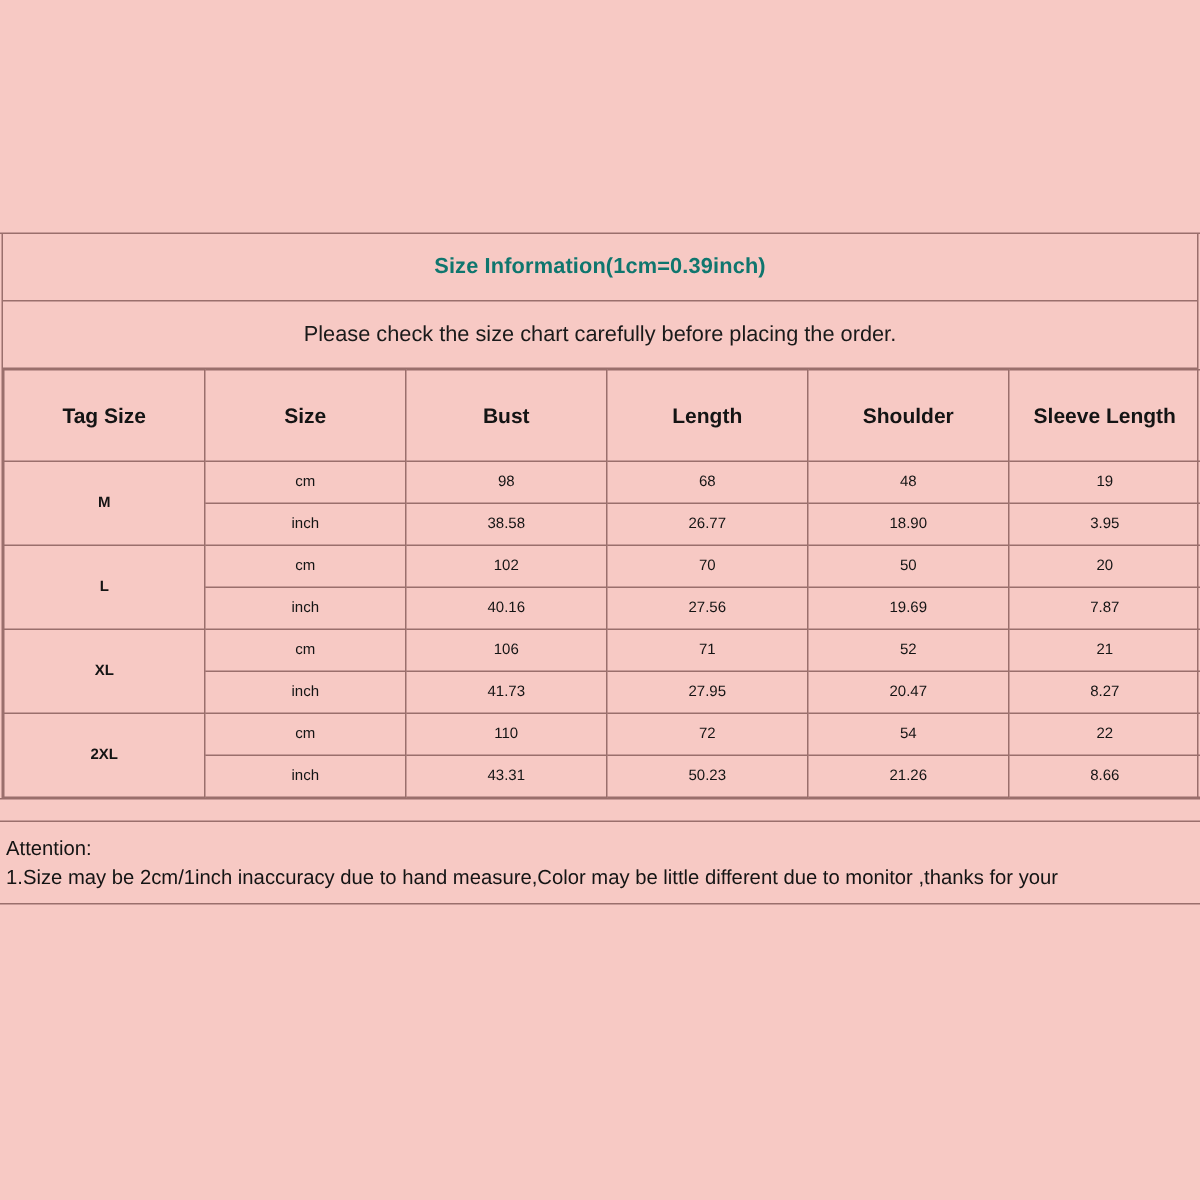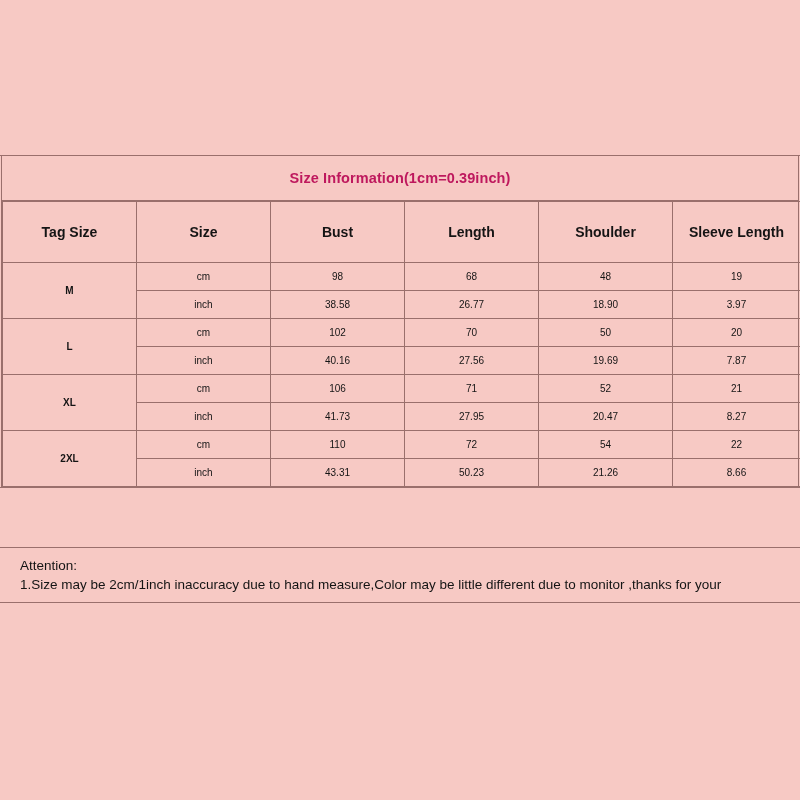--- a/index.html
+++ b/index.html
@@ -37,21 +37,21 @@
   .title-row {
     height: 44px;
     display: flex;
     align-items: center;
     justify-content: center;
     border-bottom: 1px solid #9a6f6c;
   }
   .title-row .title-text {
     font-size: 14.5px;
     font-weight: bold;
-    color: #be185d;
+    color: #0f766e;
     letter-spacing: 0.1px;
   }
   .subtitle-row {
     height: 44px;
     display: flex;
     align-items: center;
     justify-content: center;
     border-bottom: 1px solid #9a6f6c;
   }
   .subtitle-row .subtitle-text {
@@ -91,40 +91,43 @@
   col.c-sleeve { width: 128px; }
 
   .attention {
     position: absolute;
     left: 0;
     top: 547px;
     width: 800px;
     box-sizing: border-box;
     border-top: 1px solid #9a6f6c;
     border-bottom: 1px solid #9a6f6c;
-    padding: 8px 4px 8px 20px;
+    padding: 8px 4px 8px 4px;
   }
   .attention .line {
     font-size: 13.5px;
     color: #141414;
     line-height: 19px;
   }
 </style>
 </head>
 <body>
 
 <div class="page">
 
   <div class="chart-wrap">
     <div class="chart-inner">
 
       <div class="title-row">
         <span class="title-text">Size Information(1cm=0.39inch)</span>
       </div>
 
+      <div class="subtitle-row">
+        <span class="subtitle-text">Please check the size chart carefully before placing the order.</span>
+      </div>
 
       <table class="size-table">
         <colgroup>
           <col class="c-tag">
           <col class="c-unit">
           <col class="c-bust">
           <col class="c-length">
           <col class="c-shoulder">
           <col class="c-sleeve">
         </colgroup>
@@ -146,21 +149,21 @@
             <td>98</td>
             <td>68</td>
             <td>48</td>
             <td>19</td>
           </tr>
           <tr>
             <td>inch</td>
             <td>38.58</td>
             <td>26.77</td>
             <td>18.90</td>
-            <td>3.97</td>
+            <td>3.95</td>
           </tr>
 
           <tr>
             <td class="tag-cell" rowspan="2">L</td>
             <td>cm</td>
             <td>102</td>
             <td>70</td>
             <td>50</td>
             <td>20</td>
           </tr>

